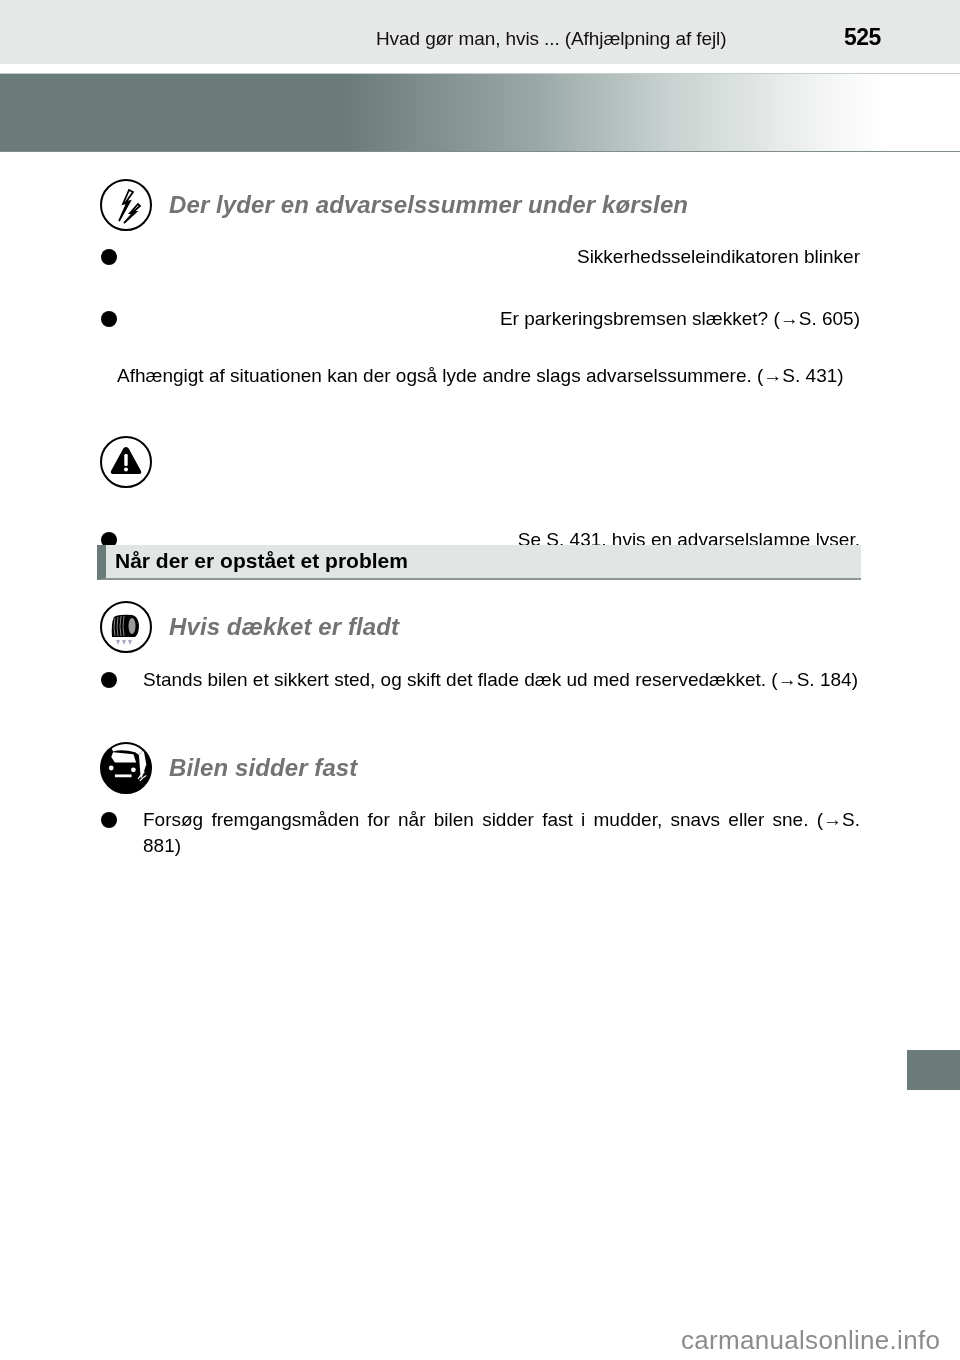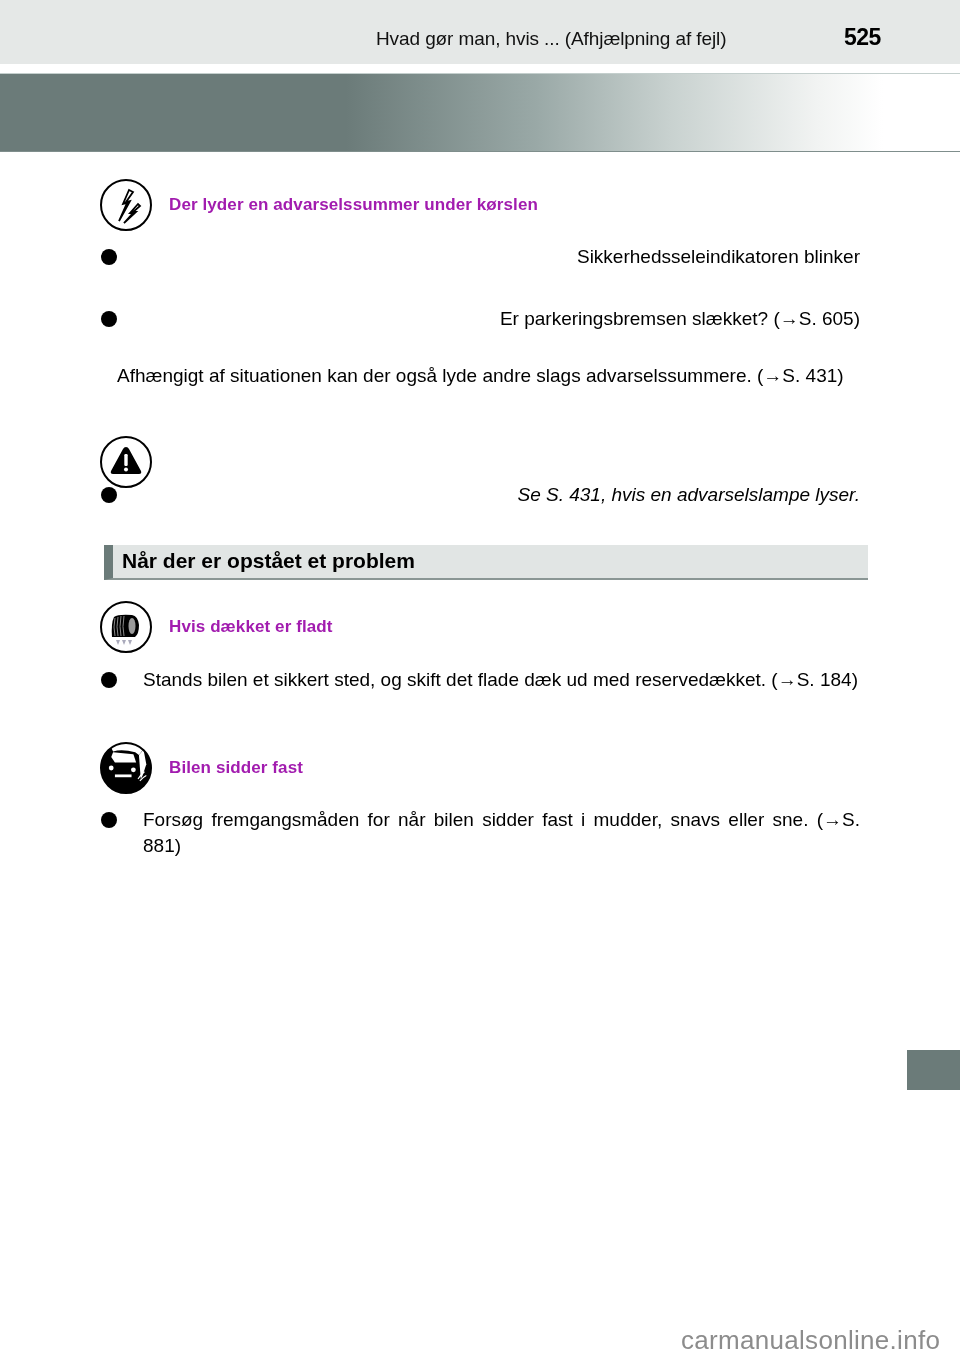--- a/index.html
+++ b/index.html
@@ -29,37 +29,37 @@
   .heading {
     position: absolute; left: 100px; height: 60px; display: flex; align-items: center;
   }
   .icon-circle {
     width: 52px; height: 52px; border-radius: 50%; border: 2px solid #000;
     box-sizing: border-box; display: flex; align-items: center; justify-content: center;
     background: #fff; overflow: hidden; flex: none;
   }
   .icon-circle.filled { background: #000; }
   .heading-text {
-    margin-left: 17px; font-size: 17px; font-weight: bold; color: #a21caf;
-    white-space: nowrap; letter-spacing: 0.1px;
+    margin-left: 17px; font-size: 24px; font-weight: bold; color: #737373;
+    white-space: nowrap; letter-spacing: 0.1px; font-style: italic;
   }
   .bullet {
     position: absolute; left: 100px; width: 760px; font-size: 19px; line-height: 26px;
     padding-left: 43px; box-sizing: border-box; color: #000; text-align: right;
   }
   .bullet .dot {
     position: absolute; left: 1px; top: 5px; width: 16px; height: 16px; border-radius: 50%; background: #000;
   }
   .bullet.justify { text-align: justify; }
   .para {
     position: absolute; left: 117px; width: 740px; font-size: 19px; line-height: 26px;
     text-align: justify; color: #000;
   }
   .section-bar {
-    position: absolute; left: 104px; top: 545px; width: 764px; height: 35px;
+    position: absolute; left: 97px; top: 545px; width: 764px; height: 35px;
     background: #e1e5e4; border-left: 9px solid #6b7b79; box-sizing: border-box;
     border-bottom: 2px solid #8a9694;
   }
   .section-bar span {
     position: absolute; left: 9px; top: 4px; font-size: 21px; font-weight: bold; color: #000;
     white-space: nowrap;
   }
   .side-tab {
     position: absolute; left: 907px; top: 1050px; width: 53px; height: 40px; background: #6b7b79;
   }
@@ -101,21 +101,21 @@
 <div class="heading" style="top:432px;">
   <div class="icon-circle">
     <svg width="48" height="48" viewBox="0 0 48 48">
       <path d="M24 9 Q26 9 27 11 L39 33 Q40 36 37 36 L11 36 Q8 36 9 33 L21 11 Q22 9 24 9 Z" fill="#000"></path>
       <rect x="22.3" y="16" width="3.4" height="12" rx="1.2" fill="#fff"></rect>
       <circle cx="24" cy="31.5" r="2" fill="#fff"></circle>
     </svg>
   </div>
 </div>
 
-<div class="bullet" style="top:482px;font-style:italic;">
+<div class="bullet" style="top:527px;">
   <span class="dot"></span>
   <div>Se S. 431, hvis en advarselslampe lyser.</div>
 </div>
 
 <div class="section-bar">
   <span>Når der er opstået et problem</span>
 </div>
 
 <div class="heading" style="top:597px;">
   <div class="icon-circle">

